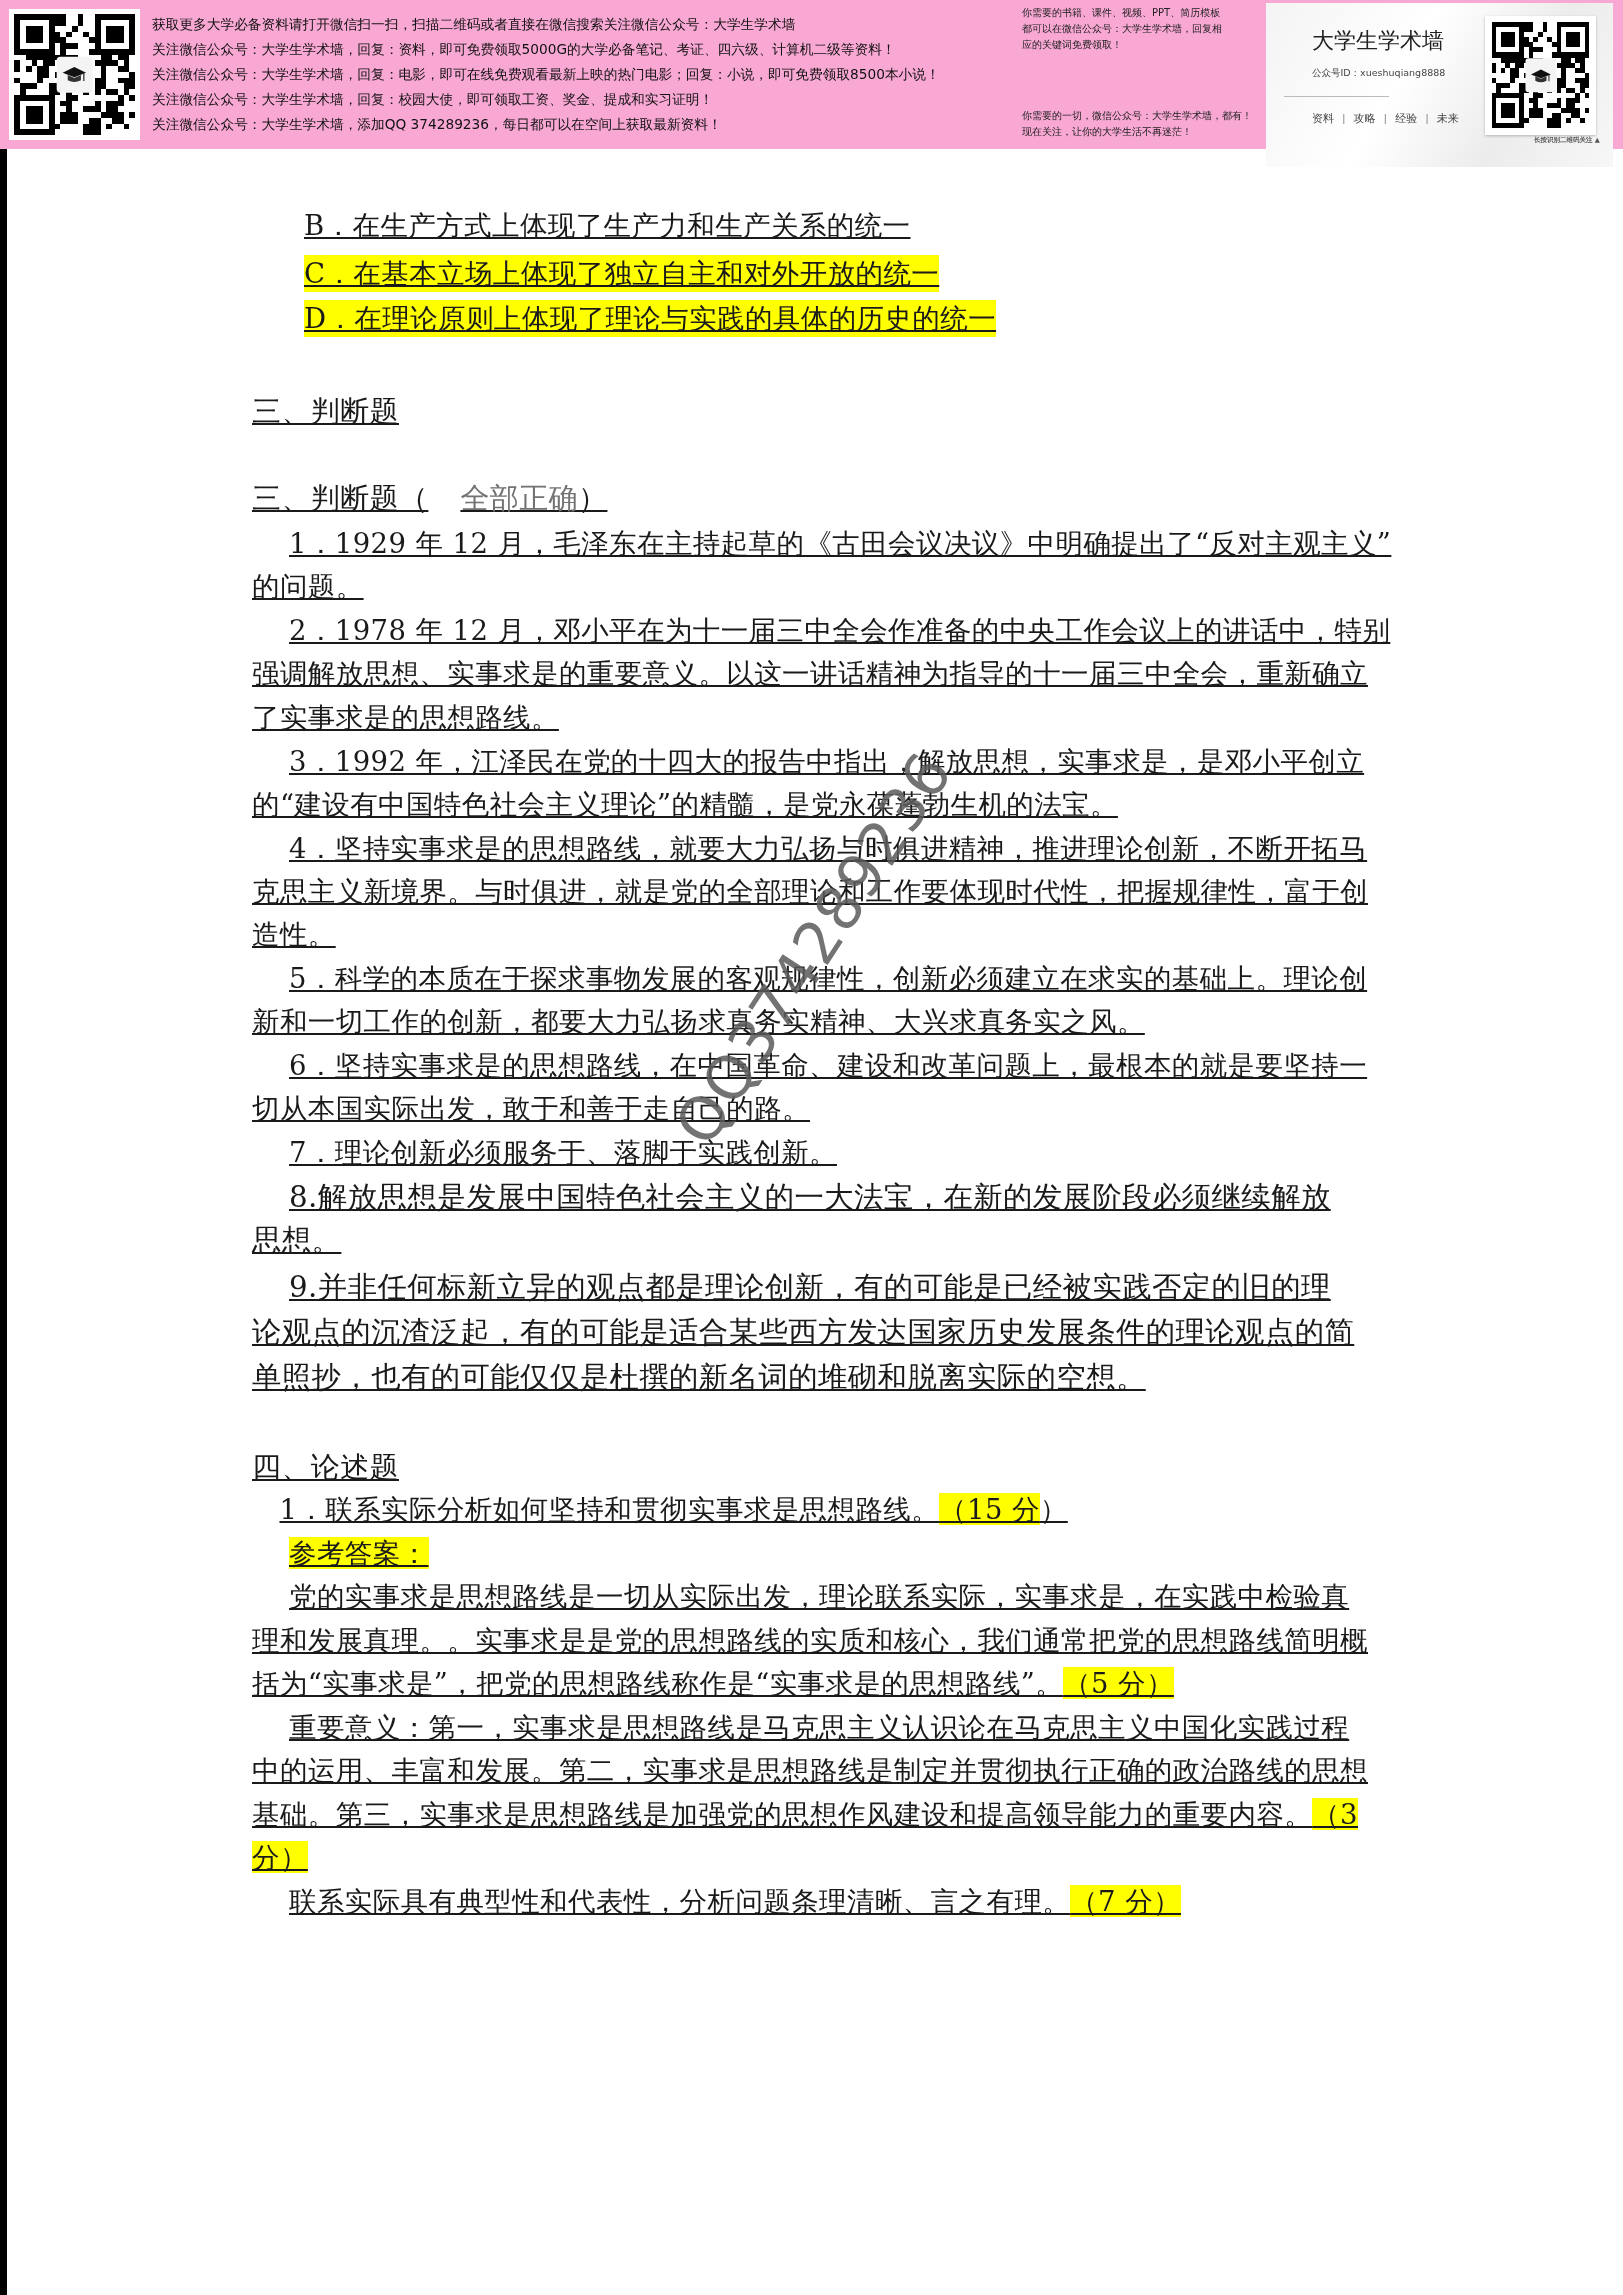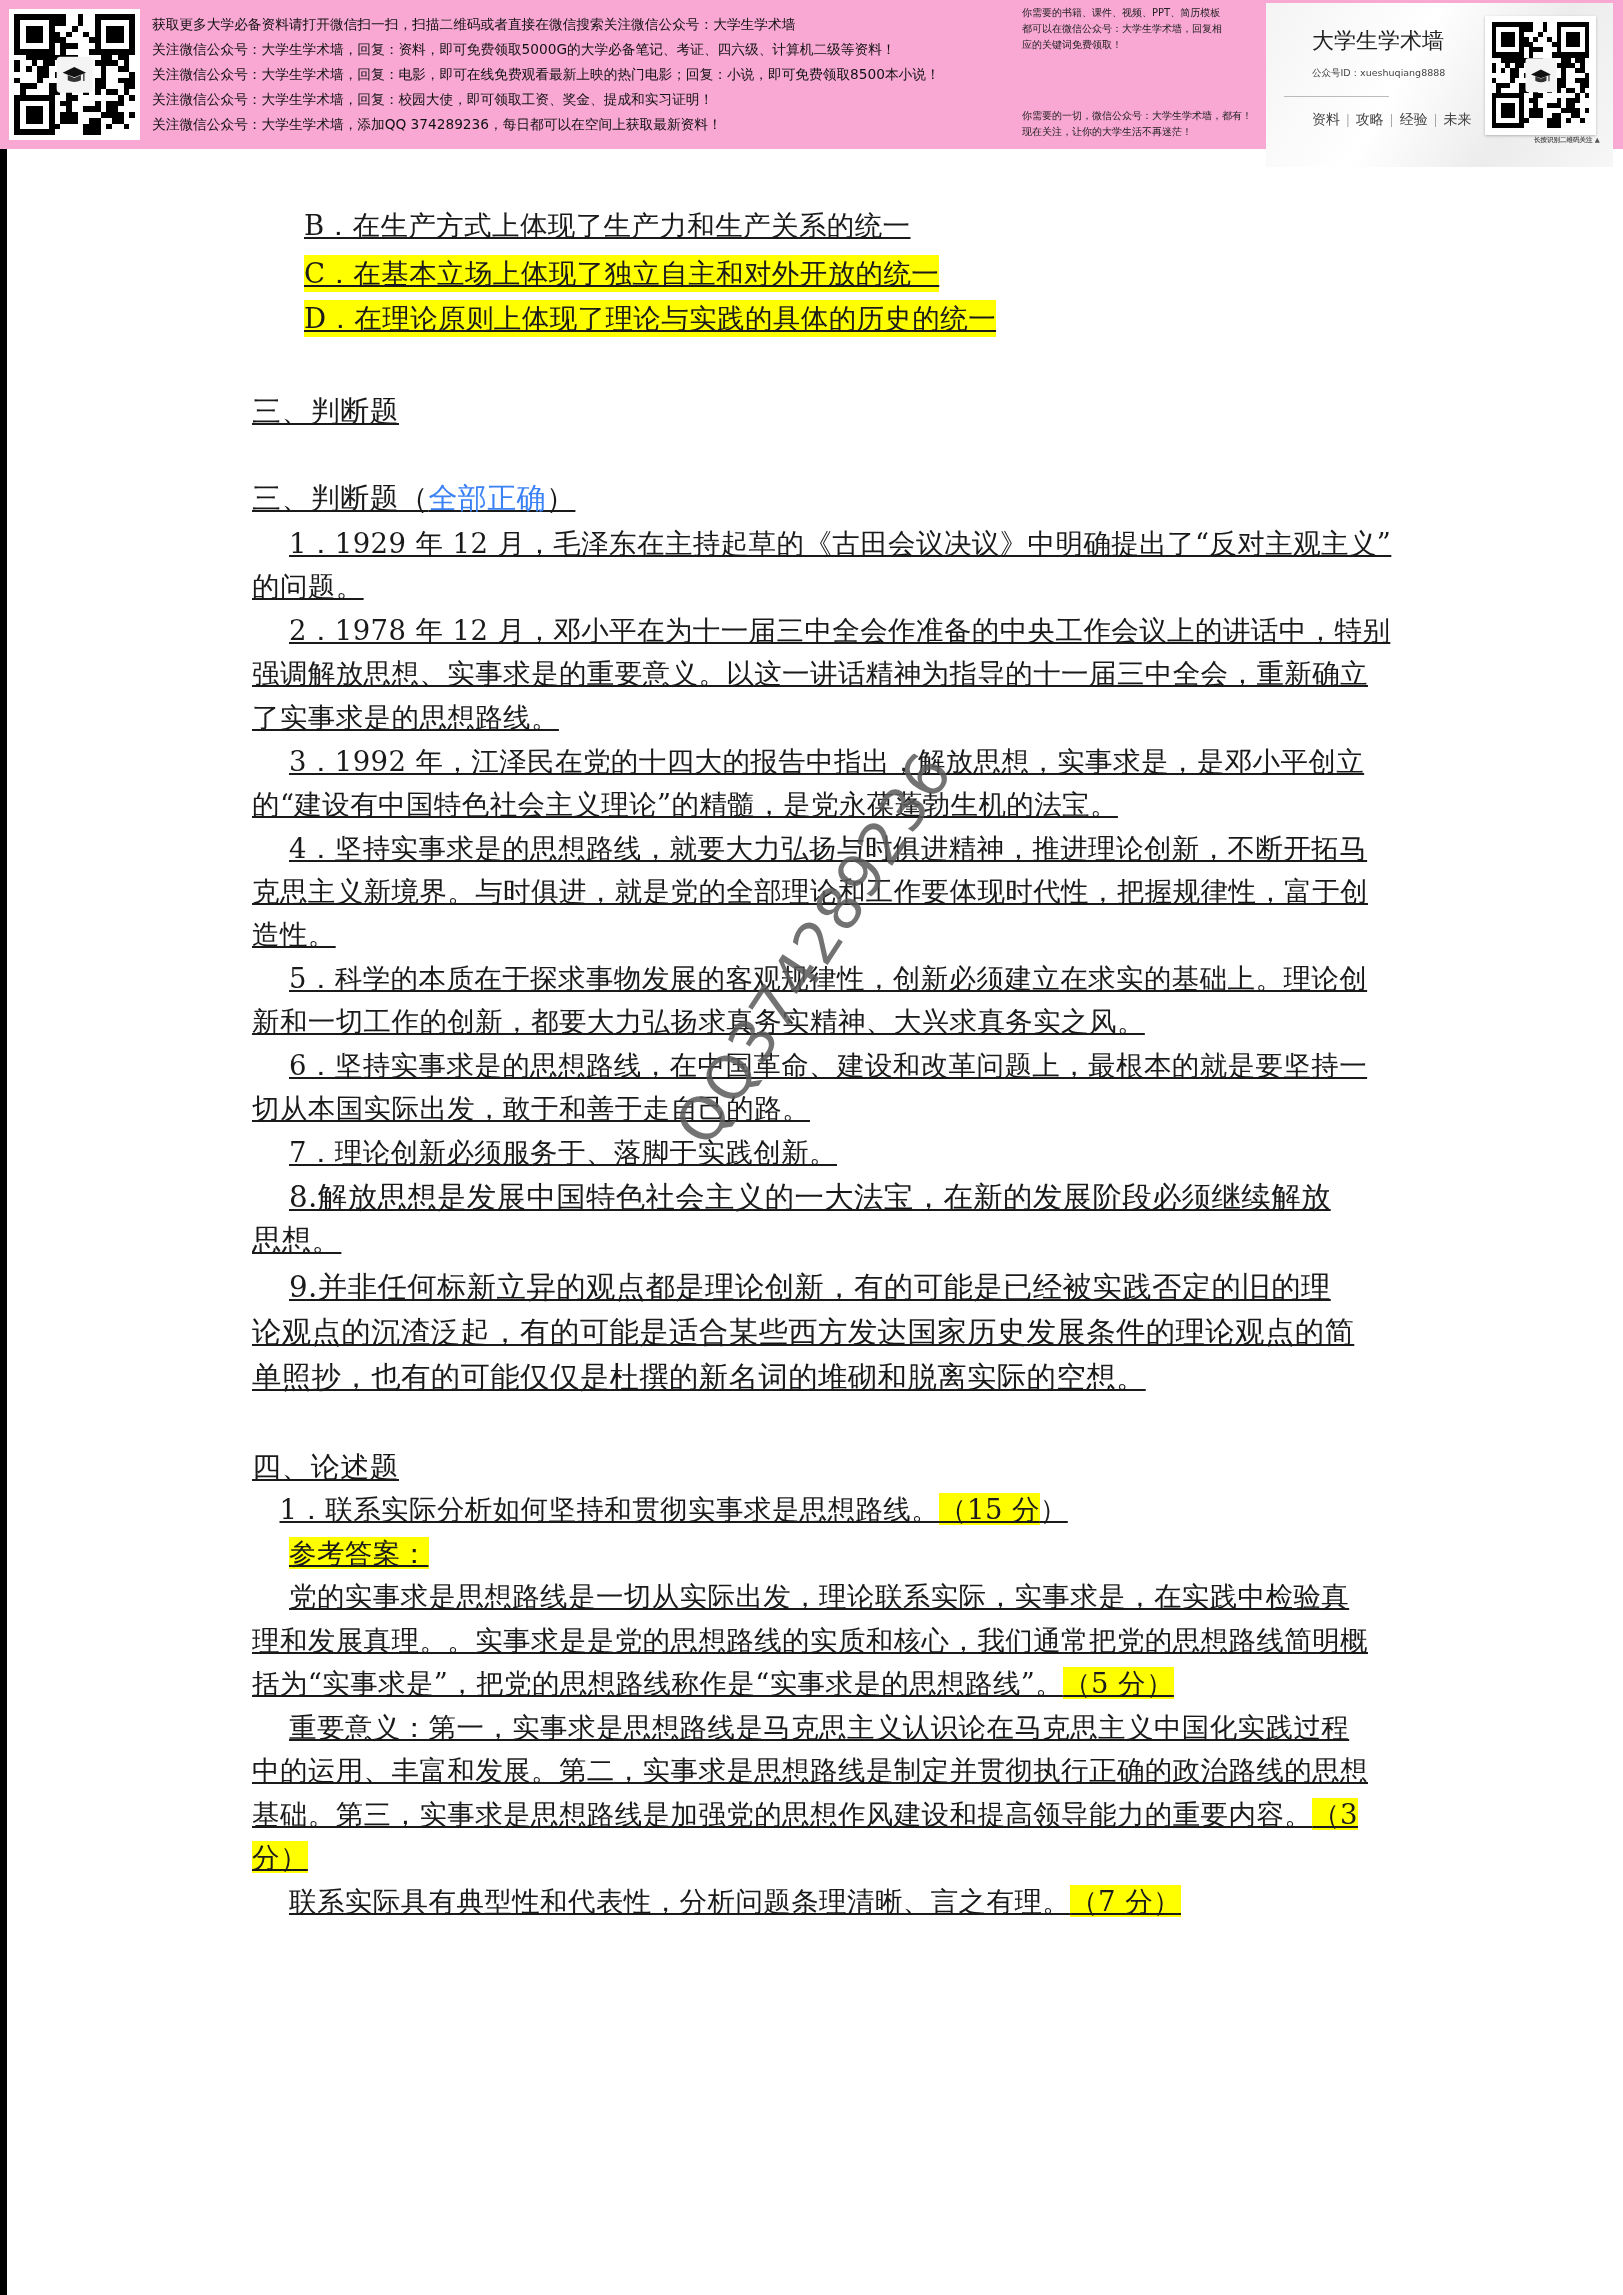--- a/index.html
+++ b/index.html
@@ -48,22 +48,22 @@
     font-size: 22px; color: #222; white-space: nowrap;
   }
   .card-id {
     position: absolute; left: 46px; top: 64px;
     font-family: "DejaVu Sans", "Liberation Sans", sans-serif;
     font-size: 9.5px; color: #444; white-space: nowrap;
   }
   .card-rule { position: absolute; left: 18.3px; top: 93px; width: 105px; height: 0.7px; background: #bbb; }
   .card-links {
     position: absolute; left: 46px; top: 108px;
-    font-family: Liberation Serif, serif;
-    font-size: 14px; color: #444; white-space: nowrap;
+    font-family: Liberation Mono, monospace;
+    font-size: 11px; color: #444; white-space: nowrap;
   }
   .card-links span.sep { margin: 0 6.5px; color: #888; }
   .qr-right { left: 1485px; top: 15.7px; width: 111px; height: 119px; padding: 6.5px; box-sizing: border-box; box-shadow: 0 1.3px 2.6px rgba(0,0,0,0.25); }
   .card-foot {
     position: absolute; left: 1534px; top: 136px;
     font-family: "DejaVu Sans", "Liberation Sans", sans-serif;
     font-size: 6.5px; color: #555; white-space: nowrap; font-weight: bold;
   }
   .left-strip { position: absolute; left: 0; top: 149px; width: 6.5px; height: 2146px; background: #000; }
 
@@ -71,21 +71,21 @@
   .doc { position: absolute; left: 252px; top: 0; width: 1132px; }
   .ln {
     position: absolute; left: 0; white-space: nowrap;
     font-size: 27.5px; line-height: 37px; height: 37px;
     letter-spacing: 0.4px;
     text-decoration: underline;
   }
   .ln.indent { left: 37px; }
   .ln.ind2 { left: 52px; }
   .hl { background: #ffff00; text-align: right; }
-  .red { color: #3b82f6; }
+  .red { color: #737373; margin-left: 32px; }
   .head { font-size: 29px; }
   .watermark {
     position: absolute; left: 661px; top: 1119px;
     font-family: "DejaVu Sans", "Liberation Sans", sans-serif;
     font-size: 60px; color: rgba(90,90,90,0.85);
     transform: rotate(-57deg); transform-origin: 0 0;
     white-space: nowrap; letter-spacing: 1.3px; pointer-events: none;
   }
 </style>
 </head>

